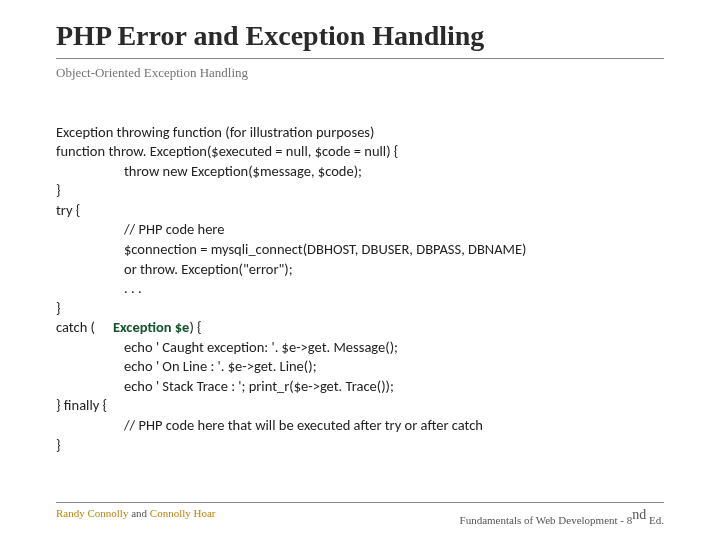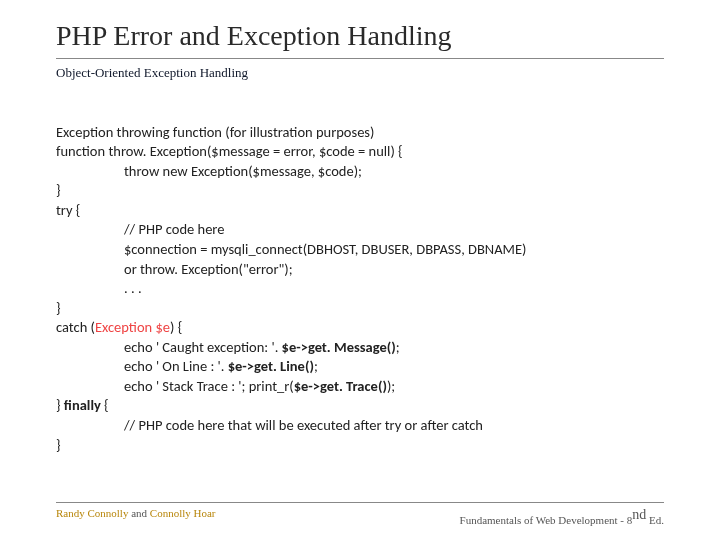--- a/index.html
+++ b/index.html
@@ -9,46 +9,46 @@
     background: #ffffff;
     font-family: Georgia, 'Times New Roman', serif;
     position: relative;
     overflow: hidden;
   }
   .slide {
     padding: 20px 56px 0 56px;
   }
   .title {
     font-size: 28px;
-    font-weight: normal;
+    font-weight: bold;
     color: #2a2a2a;
     font-family: Georgia, 'Times New Roman', serif;
     margin-bottom: 6px;
   }
   .title-rule {
     border: none;
     border-top: 1px solid #888;
     margin-bottom: 6px;
   }
   .subtitle {
     font-size: 13px;
-    color: #0f172a;
+    color: #737373;
     font-family: Georgia, 'Times New Roman', serif;
     margin-bottom: 22px;
   }
   .code-block {
     font-family: Calibri, Arial, sans-serif;
     font-size: 14.5px;
     line-height: 1.35;
     color: #222;
     white-space: pre;
   }
   .indent1 { padding-left: 68px; display: inline-block; }
-  .red { color: #ef4444; font-weight: normal; }
-  .bold { font-weight: bold; }
+  .red { color: #14532d; font-weight: bold; margin-left: 18px; }
+  .bold { font-weight: normal; }
   .footer {
     position: absolute;
     bottom: 14px;
     left: 56px;
     right: 56px;
   }
   .footer-rule {
     border: none;
     border-top: 1px solid #888;
     margin-bottom: 4px;
@@ -67,21 +67,21 @@
 </head>
 <body>
 
 <div class="slide">
   <h1 class="title">PHP Error and Exception Handling</h1>
   <hr class="title-rule">
   <div class="subtitle">Object-Oriented Exception Handling</div>
 
   <div class="code-block">
 <span>Exception throwing function (for illustration purposes)</span>
-<span>function throw. Exception($message = error, $code = null) {</span>
+<span>function throw. Exception($executed = null, $code = null) {</span>
 <span class="indent1">throw new Exception($message, $code);</span>
 <span>}</span>
 <span>try {</span>
 <span class="indent1">// PHP code here</span>
 <span class="indent1">$connection = mysqli_connect(DBHOST, DBUSER, DBPASS, DBNAME)</span>
 <span class="indent1">or throw. Exception("error");</span>
 <span class="indent1">. . .</span>
 <span>}</span>
 <span><span>catch (</span><span class="red">Exception $e</span><span>) {</span></span>
 <span class="indent1"><span>echo ' Caught exception: '. </span><span class="bold">$e-&gt;get. Message()</span><span>;</span></span>

